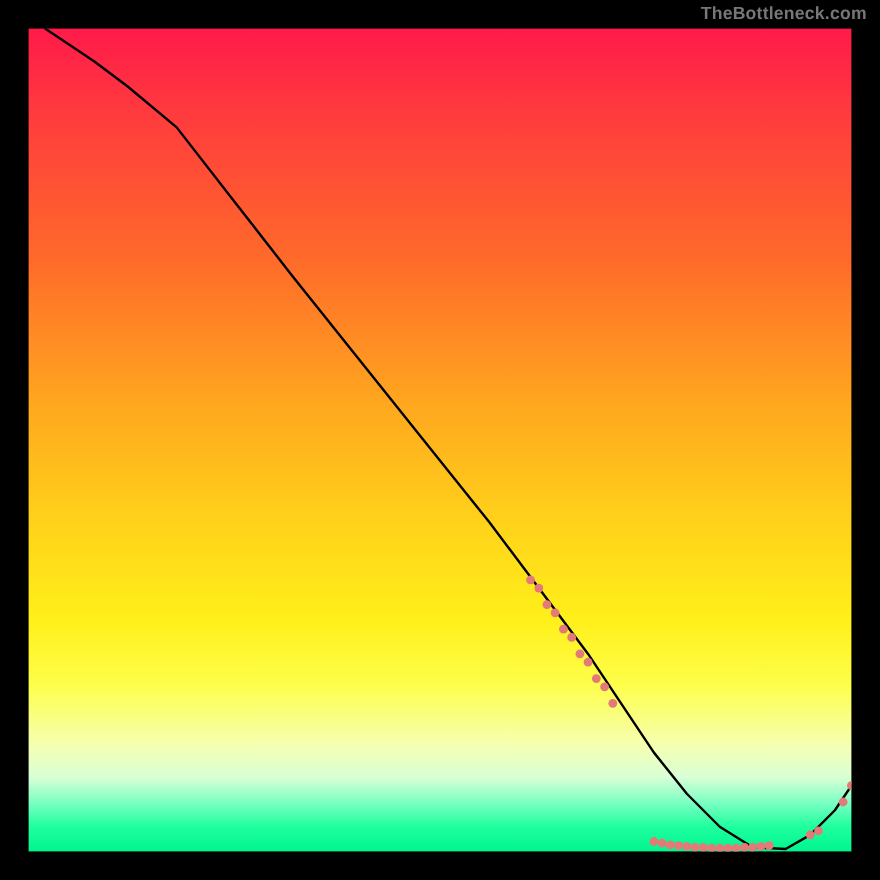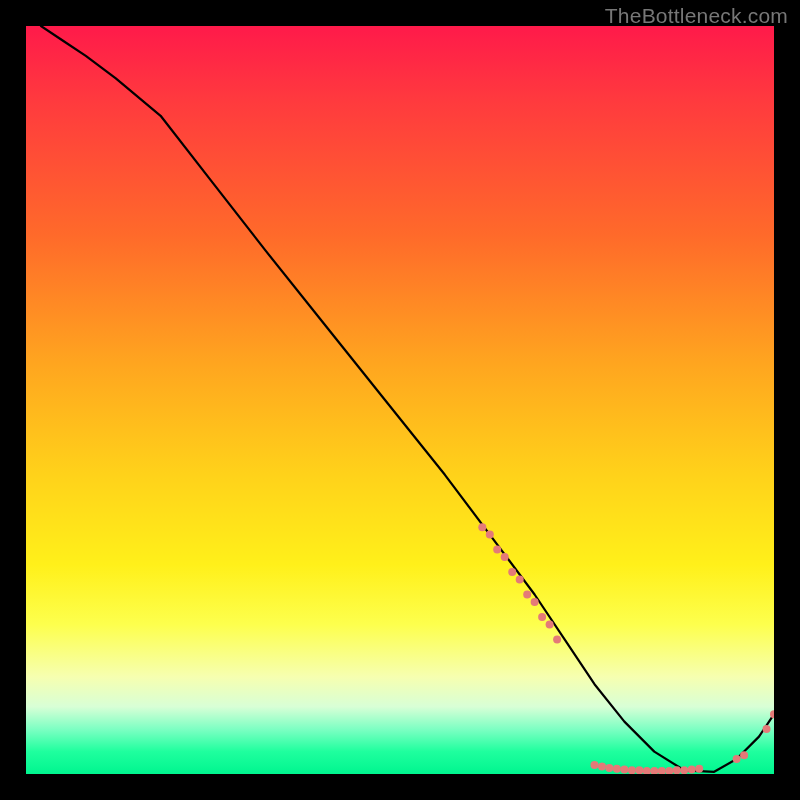--- a/index.html
+++ b/index.html
@@ -15,22 +15,22 @@
     position: relative;
     width: 800px;
     height: 800px;
     background: #000;
   }
   .watermark {
     position: absolute;
     top: 4px;
     right: 12px;
     color: #777;
-    font-size: 21px;
-    font-weight: 400;
+    font-size: 16px;
+    font-weight: 700;
     letter-spacing: 0.2px;
     z-index: 5;
   }
   .plot-frame {
     position: absolute;
     left: 26px;
     top: 26px;
     width: 748px;
     height: 748px;
     background: #000;

